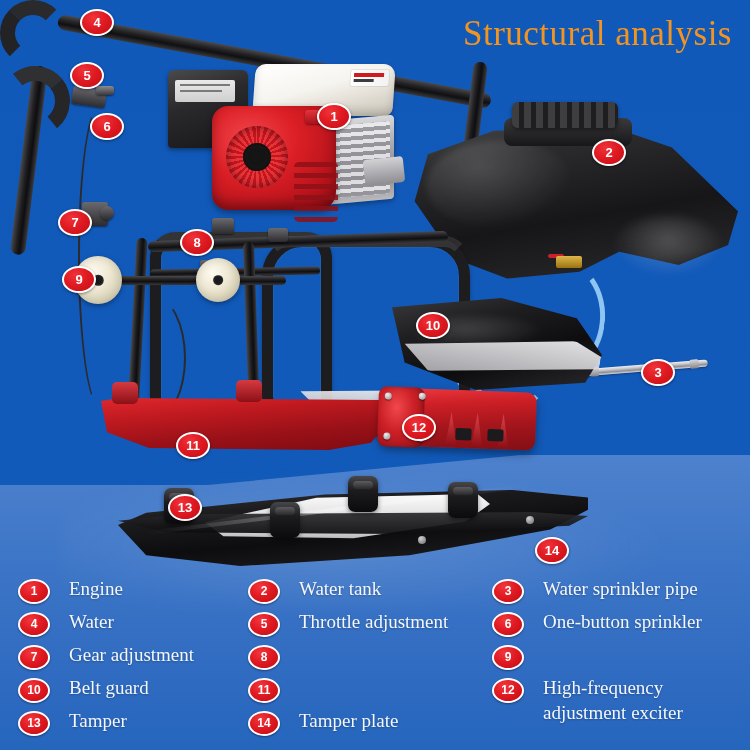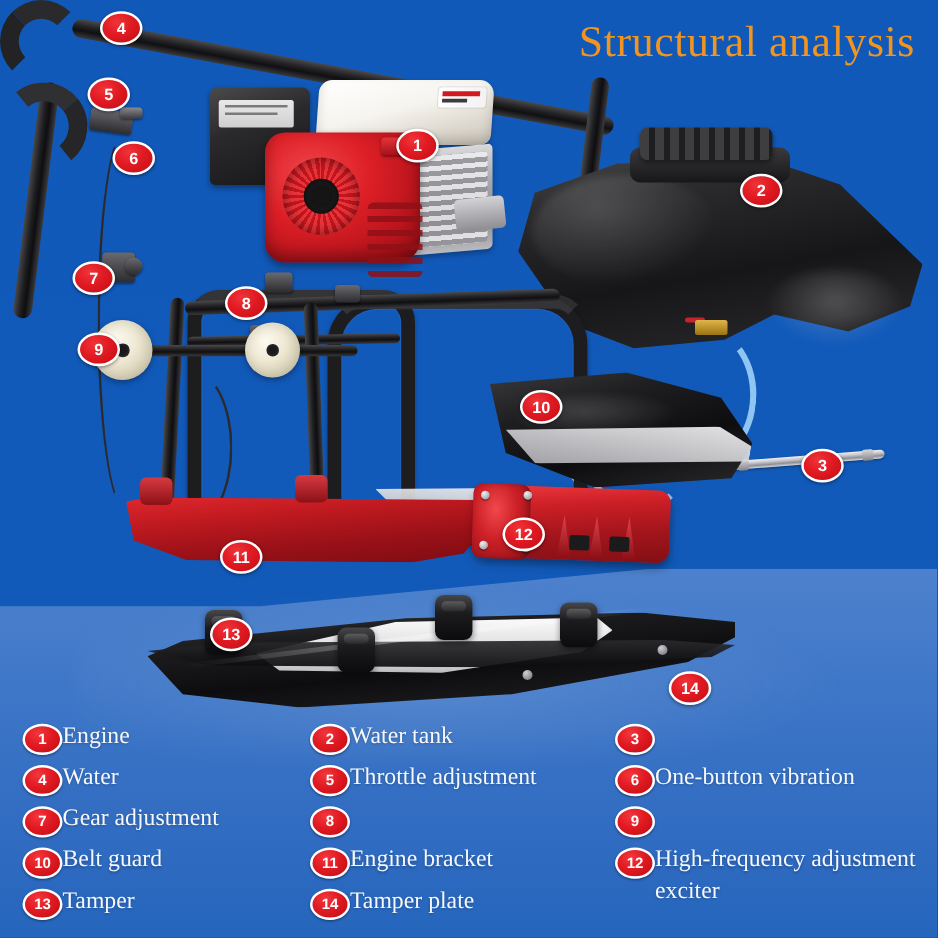--- a/index.html
+++ b/index.html
@@ -202,21 +202,21 @@
   #lcol2{left:248px;width:238px;}
   #lcol3{left:492px;width:250px;}
   .litem{position:relative;display:flex;align-items:flex-start;min-height:31px;margin-bottom:2px;}
   .lbadge{
     flex:0 0 auto;width:28px;height:21px;margin-top:3px;border-radius:50%;
     background:radial-gradient(ellipse at 38% 28%, #f2373e 0%, #e11a22 45%, #bd0c13 100%);
     border:2px solid #fff;box-shadow:0 1px 2px rgba(0,0,0,.4);
     color:#fff;font-family:"Liberation Sans", sans-serif;font-weight:bold;
     font-size:12px;line-height:21px;text-align:center;
   }
-  .ltext{margin-left:0;color:#f4f7fb;font-size:19px;line-height:25px;
+  .ltext{margin-left:19px;color:#f4f7fb;font-size:19px;line-height:25px;
     font-family:"Liberation Serif", serif;text-shadow:0 1px 2px rgba(0,0,0,.25);}
   .ltext.wrap{max-width:215px;}
 </style>
 </head>
 <body>
 
 <div id="stage">
 
   <div class="bg-wall"></div>
   <div class="bg-floor"></div>
@@ -392,35 +392,35 @@
       </div>
       <div class="litem">
         <div class="lbadge">5</div>
         <div class="ltext">Throttle adjustment</div>
       </div>
       <div class="litem">
         <div class="lbadge">8</div>
       </div>
       <div class="litem">
         <div class="lbadge">11</div>
-        <div class="ltext">Engine bracket</div>
       </div>
       <div class="litem">
         <div class="lbadge">14</div>
         <div class="ltext">Tamper plate</div>
       </div>
     </div>
 
     <div class="lcol" id="lcol3">
       <div class="litem">
         <div class="lbadge">3</div>
+        <div class="ltext">Water sprinkler pipe</div>
       </div>
       <div class="litem">
         <div class="lbadge">6</div>
-        <div class="ltext">One-button vibration</div>
+        <div class="ltext">One-button sprinkler</div>
       </div>
       <div class="litem">
         <div class="lbadge">9</div>
       </div>
       <div class="litem">
         <div class="lbadge">12</div>
         <div class="ltext wrap">High-frequency adjustment exciter</div>
       </div>
     </div>
 

